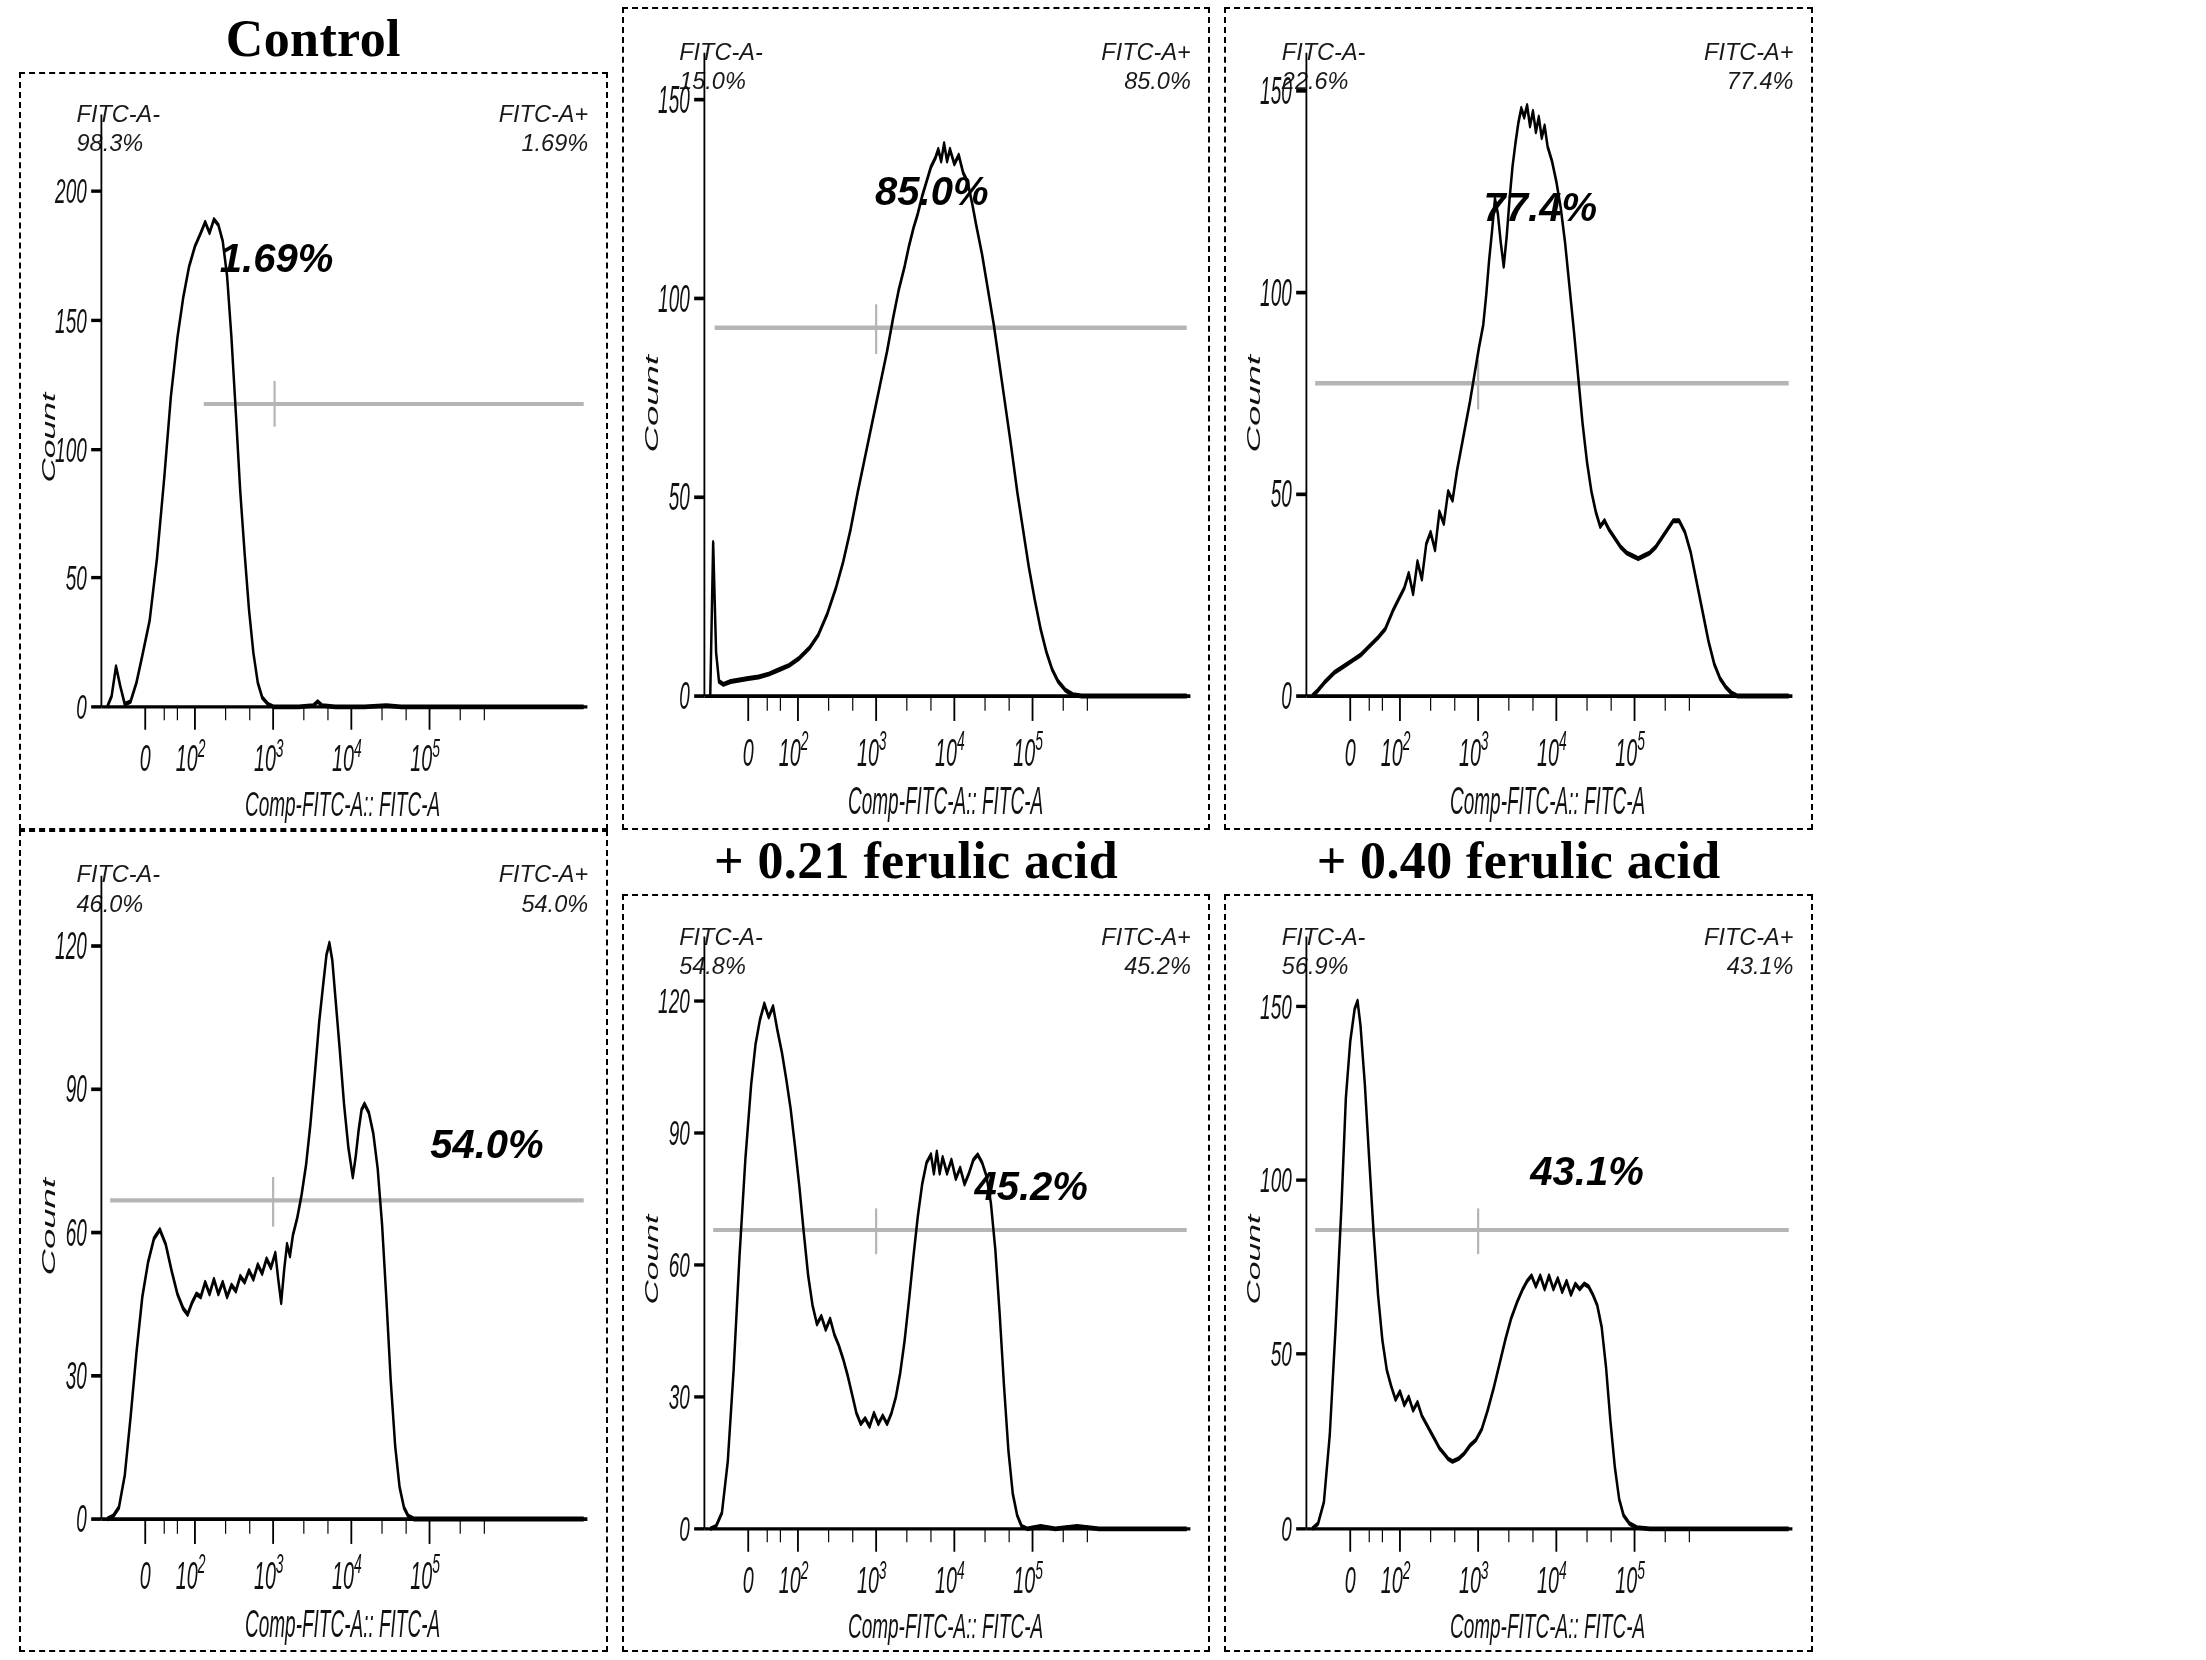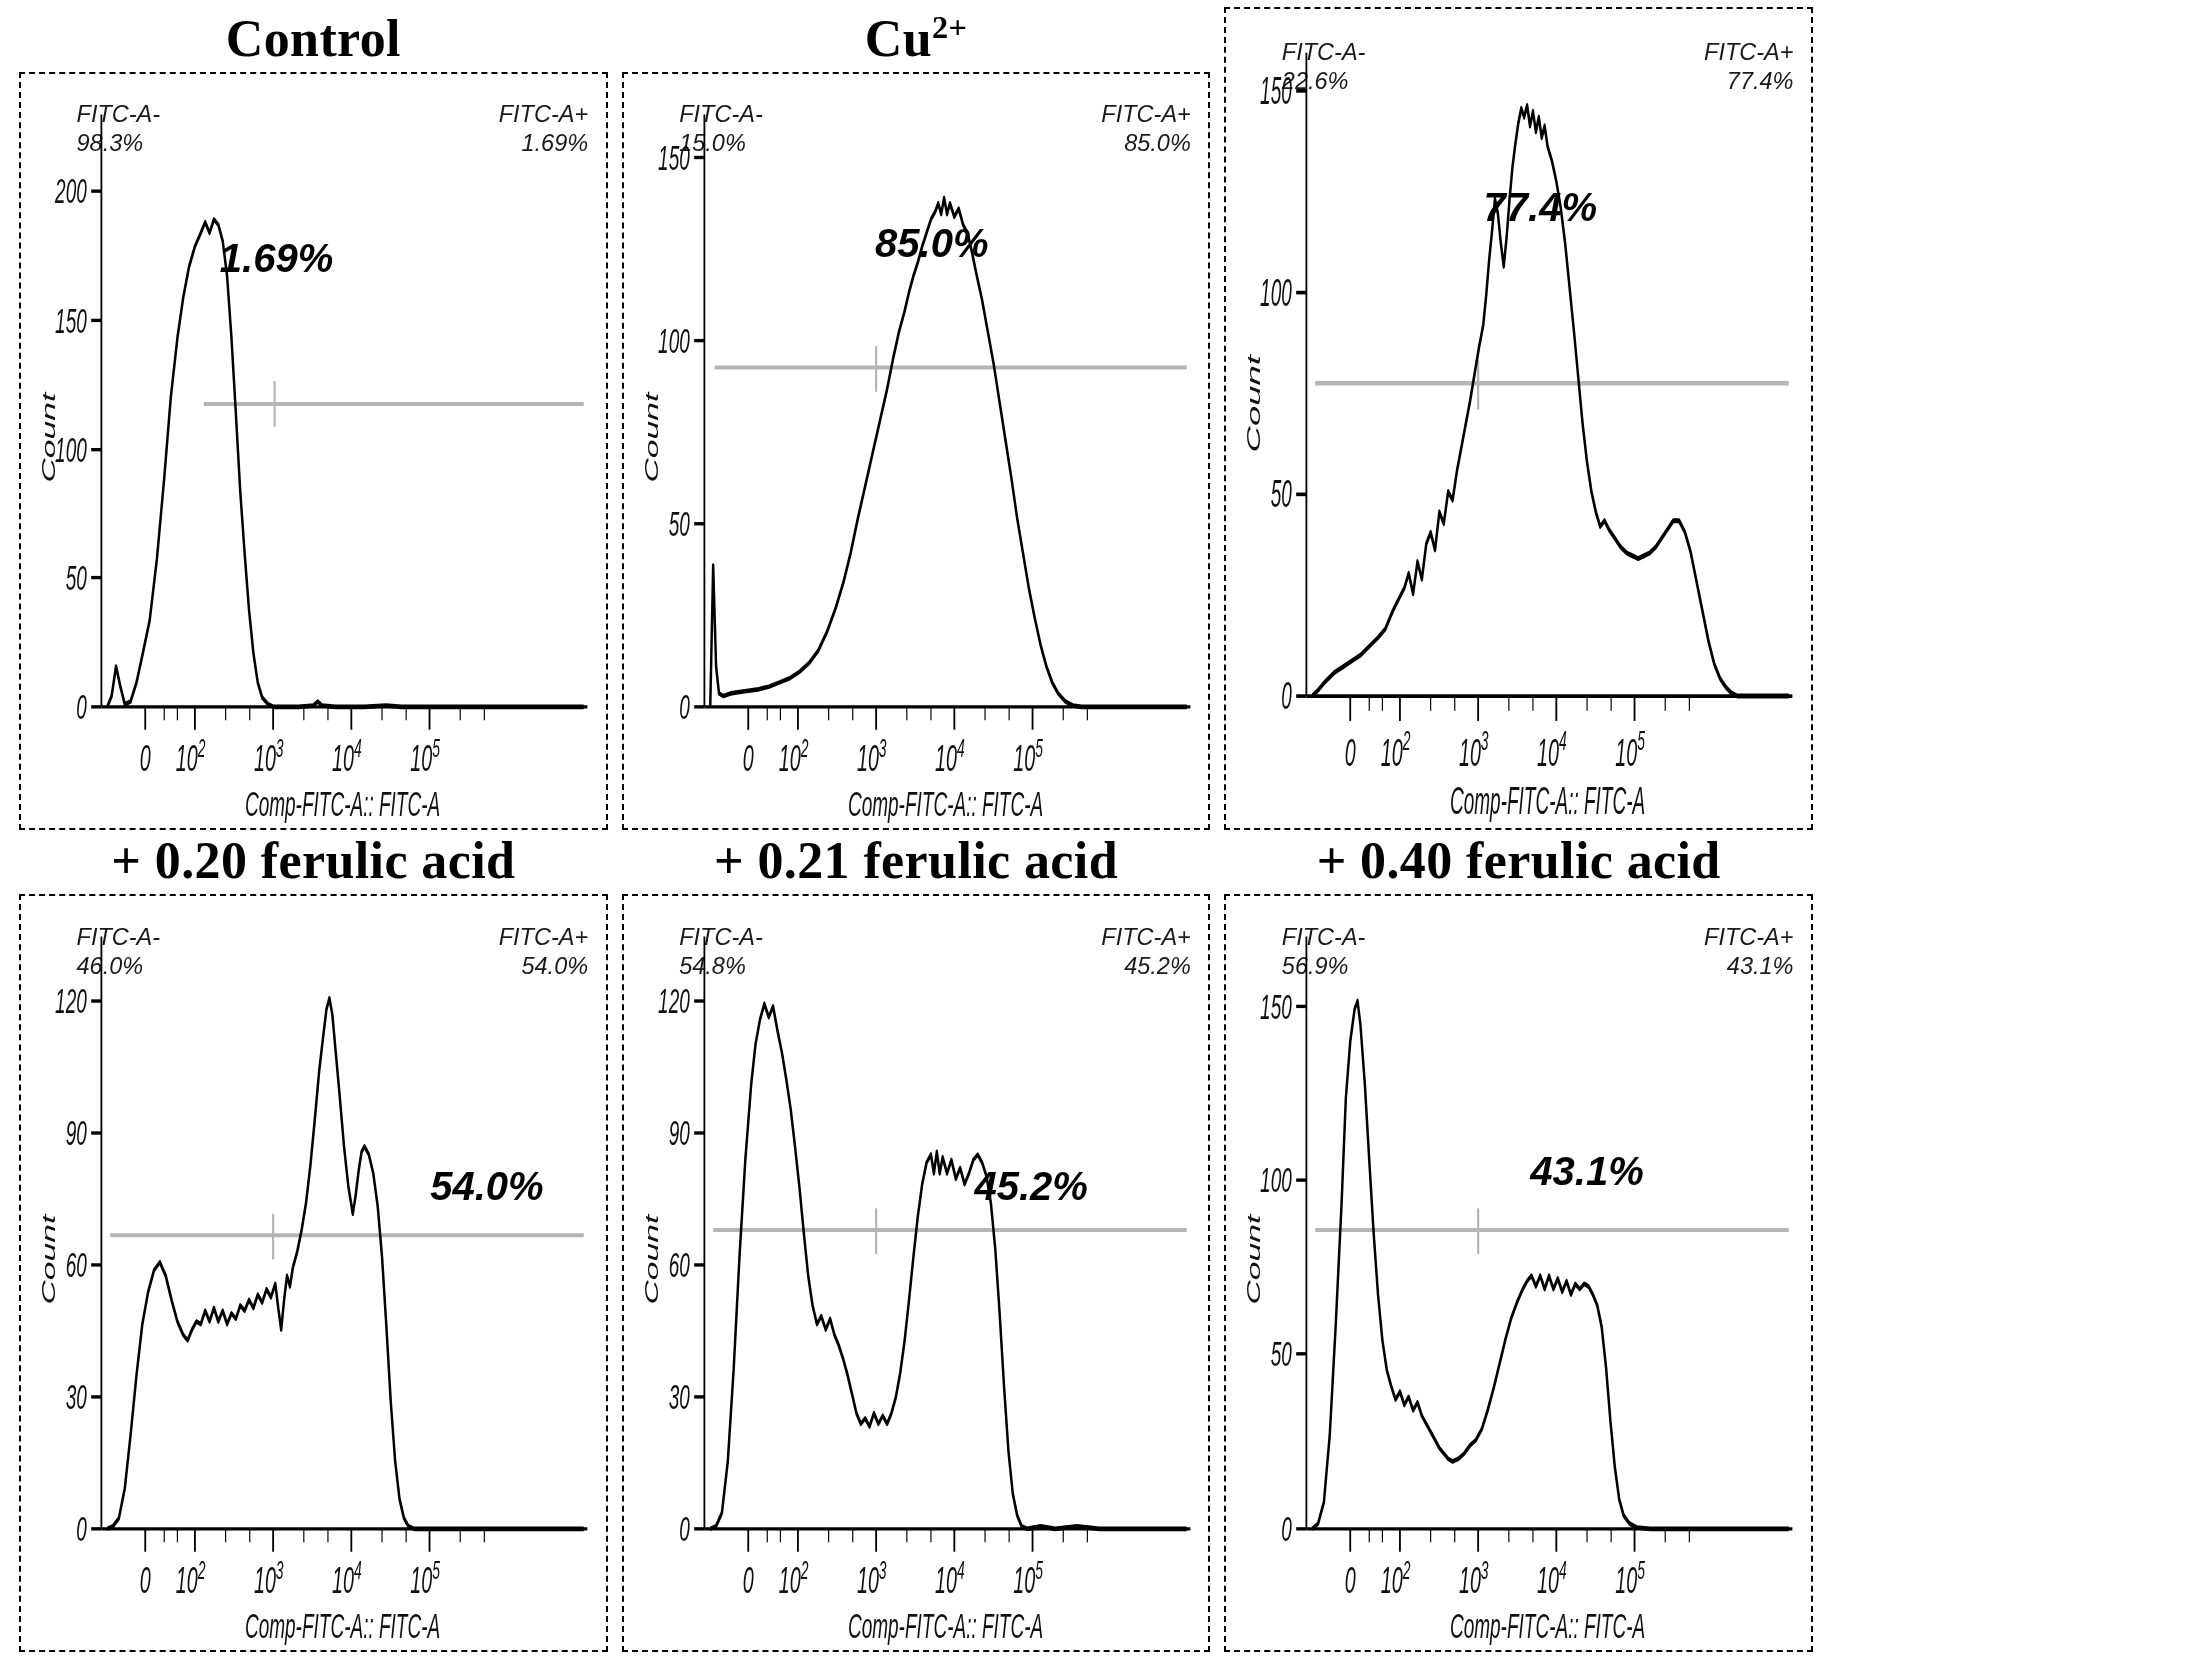--- a/index.html
+++ b/index.html
@@ -129,21 +129,20 @@
           <line x1="347" y1="228" x2="347" y2="262" stroke="#b5b5b5" stroke-width="3"></line>
           <line x1="347" y1="245" x2="770" y2="245" stroke="#b5b5b5" stroke-width="3"></line>
 
           <polyline fill="none" stroke="#000" stroke-width="3.4" stroke-linejoin="round" points="118,470 124,462 130,440 136,455 142,468 150,466 158,452 166,432 176,406 186,360 196,300 205,240 214,196 222,166 230,143 238,128 246,118 252,110 258,118 264,108 270,112 276,124 282,150 288,196 294,252 300,310 306,356 312,398 318,430 324,452 330,463 338,468 346,470 360,470 380,470 400,469 406,466 412,469 430,470 470,470 500,469 520,470 560,470 600,470 660,470 720,470 770,470"></polyline>
         </svg>
       </div>
     </div>
   </div>
 
   <div class="cell">
-    <div class="panel-title"><span>Cu</span><sup>2+</sup></div>
     <div class="plotbox">
       <div class="quad-lab" style="left:9.5%;top:3.5%;">
         <div>FITC-A-</div>
           <div>15.0%</div>
       </div>
       <div class="quad-lab" style="right:3%;top:3.5%;text-align:right;">
         <div>FITC-A+</div>
           <div>85.0%</div>
       </div>
       <div class="big-pct" style="left:43%;top:19.5%;">85.0%</div>
@@ -258,21 +257,20 @@
           <line x1="122" y1="256" x2="345" y2="256" stroke="#b5b5b5" stroke-width="3"></line>
           <line x1="345" y1="240" x2="345" y2="274" stroke="#b5b5b5" stroke-width="3"></line>
           <line x1="345" y1="256" x2="770" y2="256" stroke="#b5b5b5" stroke-width="3"></line>
           <polyline fill="none" stroke="#000" stroke-width="3.4" stroke-linejoin="round" points="118,470 126,466 136,460 148,454 160,450 172,446 184,442 196,436 208,430 218,424 228,412 236,404 244,396 250,386 256,400 262,378 268,390 274,366 280,358 286,370 292,344 298,352 304,330 310,336 316,316 322,300 328,284 334,268 340,250 346,232 352,216 356,196 360,172 364,152 368,130 372,140 376,160 380,176 384,156 388,130 392,108 396,92 400,78 404,68 408,74 412,66 416,80 420,70 424,84 428,74 432,88 436,80 440,94 446,104 452,118 458,136 464,160 470,190 476,220 482,252 488,284 494,310 500,330 506,344 512,354 518,350 524,356 532,362 540,368 548,372 556,374 564,376 572,374 580,372 588,368 596,362 604,356 612,350 620,350 628,358 636,372 644,392 652,412 660,432 668,448 676,458 684,464 692,468 700,470 720,470 750,470 770,470"></polyline>
         </svg>
       </div>
     </div>
   </div>
 
   <div class="cell">
-    <div class="panel-title"><span>+ 0.20 ferulic acid</span><sup></sup></div>
     <div class="plotbox">
       <div class="quad-lab" style="left:9.5%;top:3.5%;">
         <div>FITC-A-</div>
           <div>46.0%</div>
       </div>
       <div class="quad-lab" style="right:3%;top:3.5%;text-align:right;">
         <div>FITC-A+</div>
           <div>54.0%</div>
       </div>
       <div class="big-pct" style="left:70%;top:35.5%;">54.0%</div>

